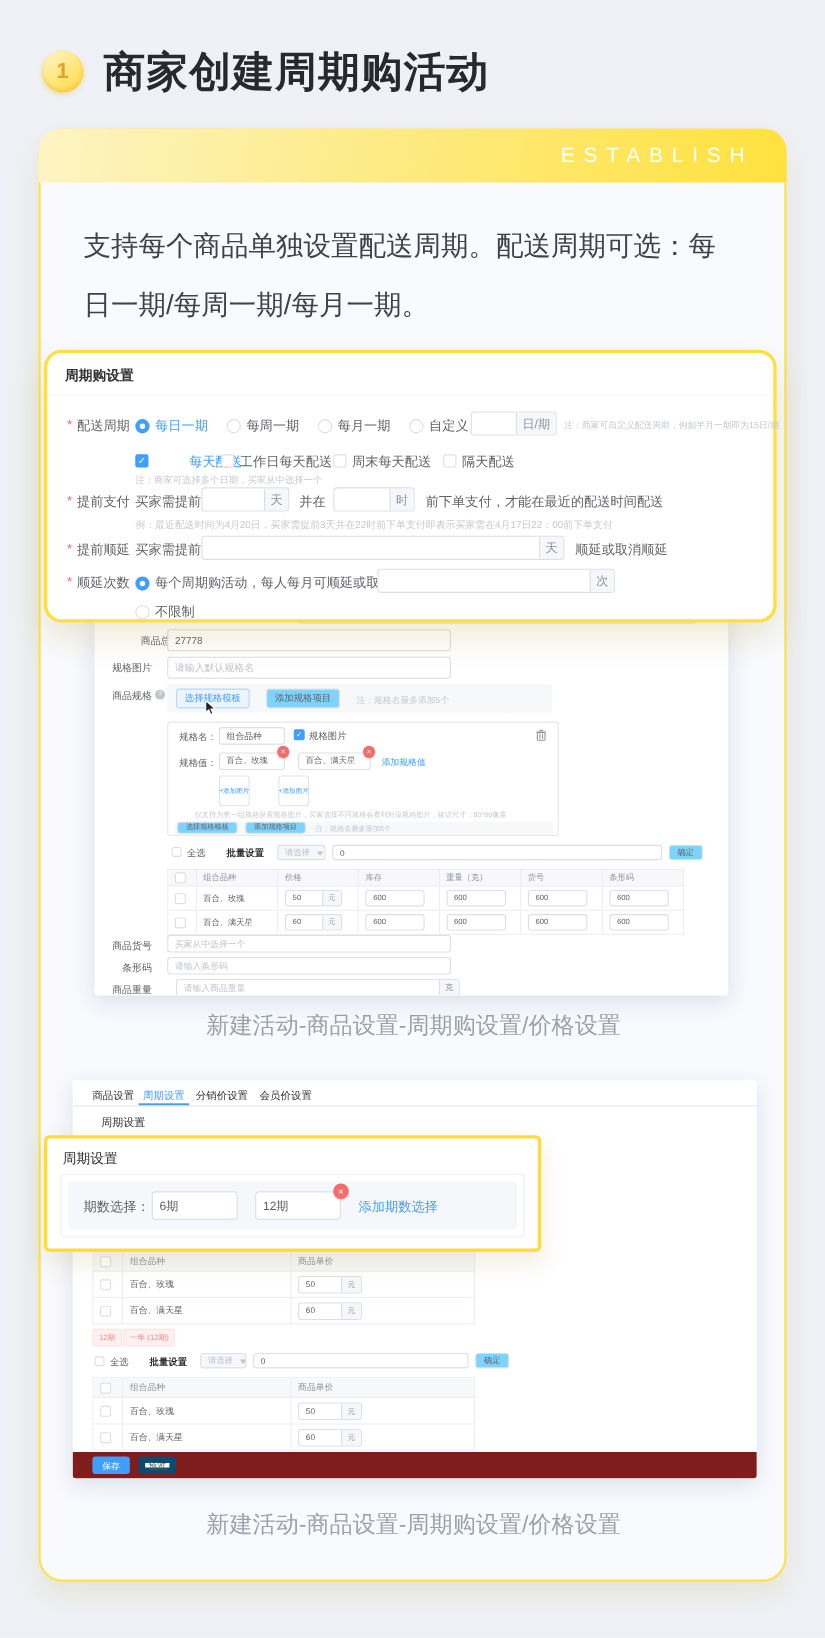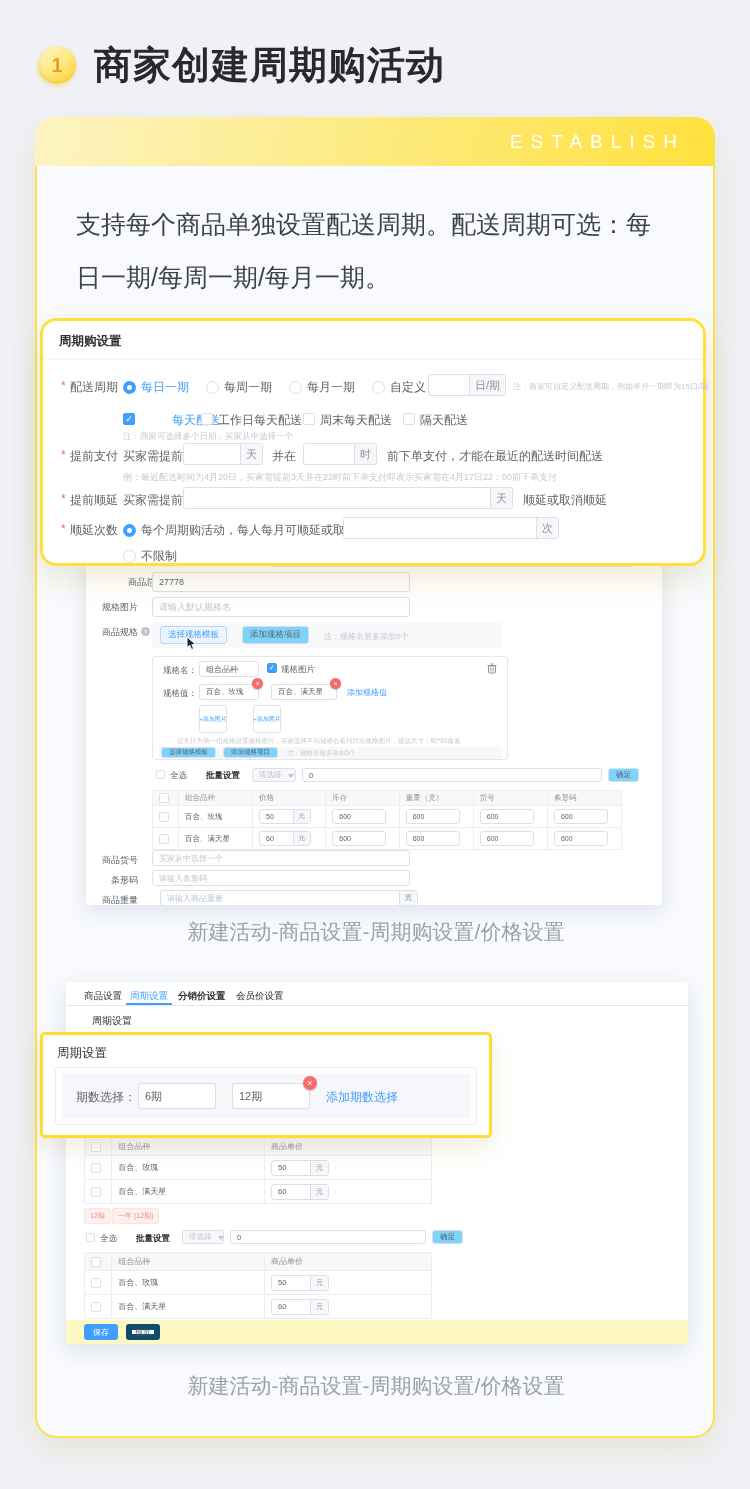--- a/index.html
+++ b/index.html
@@ -313,21 +313,21 @@
   </span>
   <span class="abs radio" style="left:80px;top:229px;"></span>
   <span class="abs lbl" style="left:98px;top:227px;">不限制</span>
 </div>
 
 <div class="abs caption" style="top:918px;">新建活动-商品设置-周期购设置/价格设置</div>
 
 <div class="abs panel shot2">
   <div class="abs tab" style="left:18px;top:8px;">商品设置</div>
   <div class="abs tab on" style="left:64px;top:8px;">周期设置</div>
-  <div class="abs tab" style="left:112px;top:8px;font-weight:bold;">分销价设置</div>
+  <div class="abs tab" style="left:112px;top:8px;">分销价设置</div>
   <div class="abs tab" style="left:170px;top:8px;">会员价设置</div>
   <div class="abs" style="left:60px;top:21px;width:46px;height:2px;background:#409eff;"></div>
   <div class="abs" style="left:0;top:23px;width:622px;border-top:1px solid #e4e7ed;"></div>
   <div class="abs" style="left:26px;top:32px;font-size:10px;color:#303133;">周期设置</div>
 
   <div class="abs tbl" style="left:18px;top:155px;width:348px;">
     <div class="trow thead" style="height:17px;">
       <div class="tcell" style="width:16px;">
           <span class="cbx" style="width:8px;height:8px;"></span>
         </div>
@@ -404,21 +404,21 @@
       <div class="tcell" style="width:158px;font-size:8px;">百合、满天星</div>
       <div class="tcell" style="width:174px;">
           <span class="inp" style="width:56px;height:14px;">
             <span class="val" style="font-size:7.5px;">60</span>
             <span class="unit" style="font-size:7px;">元</span>
           </span>
         </div>
     </div>
   </div>
 
-  <div class="abs" style="left:0;top:338px;width:622px;height:24px;background:#fef9c3;">
+  <div class="abs" style="left:0;top:338px;width:622px;height:24px;background:#7f1d1d;">
     <div class="abs btn-save" style="left:18px;top:4px;width:34px;height:16px;">保存</div>
     <div class="abs btn-prev" style="left:60px;top:4px;width:34px;height:16px;">预览</div>
   </div>
 </div>
 
 <div class="abs ybox">
   <div class="abs y-title">周期设置</div>
   <div class="abs y-sub">
     <div class="abs y-strip">
       <span class="abs lbl" style="left:14px;top:15px;font-size:12px;">期数选择：</span>

